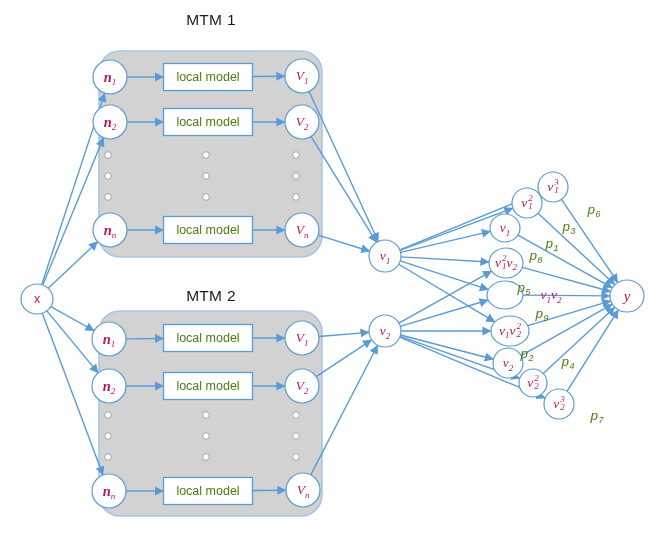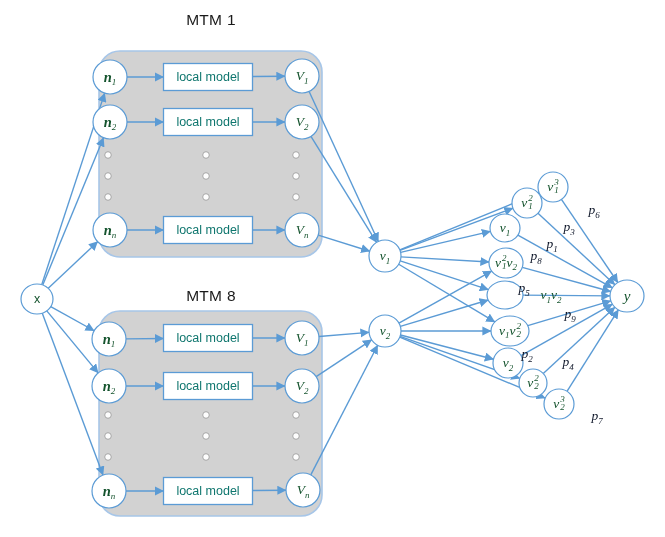--- a/index.html
+++ b/index.html
@@ -2,23 +2,23 @@
 <html><head>
 <meta charset="utf-8">
 <style>
   html,body{margin:0;padding:0;background:#ffffff;}
   #canvas{position:relative;width:665px;height:537px;background:#ffffff;overflow:hidden;
           font-family:"Liberation Sans",sans-serif;}
   #diagram-svg{position:absolute;left:0;top:0;}
   #label-layer{position:absolute;left:0;top:0;width:626px;height:537px;pointer-events:none;}
   #label-layer div{position:absolute;transform:translate(-50%,-50%);}
   .blocktitle{font-size:15.5px;color:#1a1a1a;letter-spacing:.3px;white-space:nowrap;}
-  .boxlabel{font-size:12.5px;color:#0f766e;white-space:nowrap;}
-  .lbl{font-family:"Liberation Serif",serif;font-style:italic;font-size:13.5px;color:#14532d;white-space:nowrap;}
-  .plabel{font-family:Liberation Serif, serif;font-style:italic;font-size:13.5px;color:#0f172a;white-space:nowrap;}
+  .boxlabel{font-size:12.5px;color:#4d7c0f;white-space:nowrap;}
+  .lbl{font-family:"Liberation Serif",serif;font-style:italic;font-size:13.5px;color:#be185d;white-space:nowrap;}
+  .plabel{font-family:Liberation Mono, monospace;font-style:italic;font-size:13.5px;color:#4d7c0f;white-space:nowrap;}
   .nbold{font-weight:bold;font-size:14.5px;}
   .nbold .psub{font-weight:normal;}
   .plain{font-family:"Liberation Sans",sans-serif;font-style:normal;font-size:12.5px;}
   .ylbl{font-size:15px;}
   .pb{display:inline;}
   .psub{display:inline-block;font-size:9px;transform:translateY(3.5px);font-style:italic;}
   .pstk{display:inline-flex;flex-direction:column;align-items:flex-start;font-size:9px;
         line-height:7.5px;font-style:italic;vertical-align:middle;transform:translateY(-1px);margin-left:1px;}
 </style>
 </head>
@@ -129,21 +129,21 @@
         <circle cx="206" cy="415" r="3.3" fill="#fdfdfd" stroke="#a6a6a6" stroke-width="1"></circle>
         <circle cx="206" cy="436" r="3.3" fill="#fdfdfd" stroke="#a6a6a6" stroke-width="1"></circle>
         <circle cx="206" cy="457" r="3.3" fill="#fdfdfd" stroke="#a6a6a6" stroke-width="1"></circle>
         <circle cx="296" cy="415" r="3.3" fill="#fdfdfd" stroke="#a6a6a6" stroke-width="1"></circle>
         <circle cx="296" cy="436" r="3.3" fill="#fdfdfd" stroke="#a6a6a6" stroke-width="1"></circle>
         <circle cx="296" cy="457" r="3.3" fill="#fdfdfd" stroke="#a6a6a6" stroke-width="1"></circle>
       </g>
   </svg>
   <div id="label-layer">
       <div class="blocktitle" style="left: 211px; top: 20px;">MTM 1</div>
-      <div class="blocktitle" style="left: 211px; top: 296px;">MTM 8</div>
+      <div class="blocktitle" style="left: 211px; top: 296px;">MTM 2</div>
       <div class="boxlabel" style="left: 208px; top: 77px;">local model</div>
       <div class="boxlabel" style="left: 208px; top: 122px;">local model</div>
       <div class="boxlabel" style="left: 208px; top: 230px;">local model</div>
       <div class="boxlabel" style="left: 208px; top: 338px;">local model</div>
       <div class="boxlabel" style="left: 208px; top: 386px;">local model</div>
       <div class="boxlabel" style="left: 208px; top: 491px;">local model</div>
       <div class="lbl plain" style="left: 37px; top: 299px;"><span class="pb">x</span></div>
       <div class="lbl nbold" style="left: 110px; top: 77px;"><span class="pb">n</span><span class="psub">1</span></div>
       <div class="lbl nbold" style="left: 110px; top: 122px;"><span class="pb">n</span><span class="psub">2</span></div>
       <div class="lbl nbold" style="left: 110px; top: 230px;"><span class="pb">n</span><span class="psub">n</span></div>
@@ -184,18 +184,18 @@
       <div class="lbl" style="left: 559px; top: 404px;"><span class="pb">v</span><span class="pstk">
           <span>3</span>
           <span>2</span>
         </span></div>
       <div class="lbl ylbl" style="left: 627px; top: 296px;"><span class="pb">y</span></div>
       <div class="plabel" style="left: 594px; top: 210px;"><span class="pb">p</span><span class="psub">6</span></div>
       <div class="plabel" style="left: 569px; top: 227px;"><span class="pb">p</span><span class="psub">3</span></div>
       <div class="plabel" style="left: 552px; top: 244px;"><span class="pb">p</span><span class="psub">1</span></div>
       <div class="plabel" style="left: 536px; top: 256px;"><span class="pb">p</span><span class="psub">8</span></div>
       <div class="plabel" style="left: 524px; top: 288px;"><span class="pb">p</span><span class="psub">5</span></div>
-      <div class="plabel" style="left: 570px; top: 314px;"><span class="pb">p</span><span class="psub">9</span></div>
+      <div class="plabel" style="left: 542px; top: 314px;"><span class="pb">p</span><span class="psub">9</span></div>
       <div class="plabel" style="left: 527px; top: 354px;"><span class="pb">p</span><span class="psub">2</span></div>
       <div class="plabel" style="left: 568px; top: 362px;"><span class="pb">p</span><span class="psub">4</span></div>
       <div class="plabel" style="left: 597px; top: 372px; margin-top: 44px;"><span class="pb">p</span><span class="psub">7</span></div>
     </div>
 </div>
 
 </body></html>

